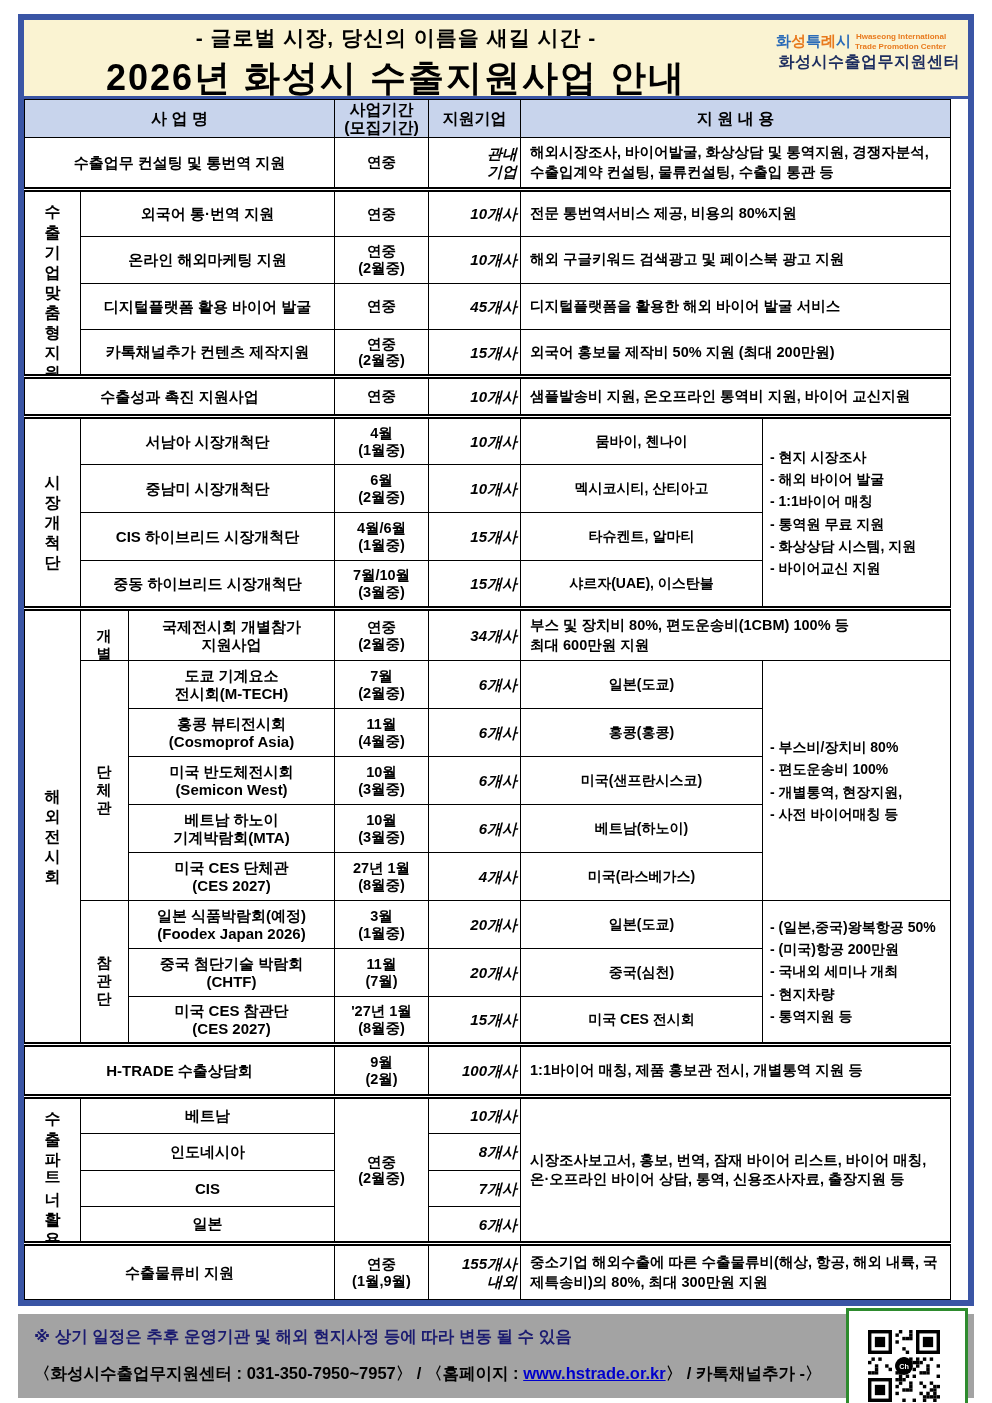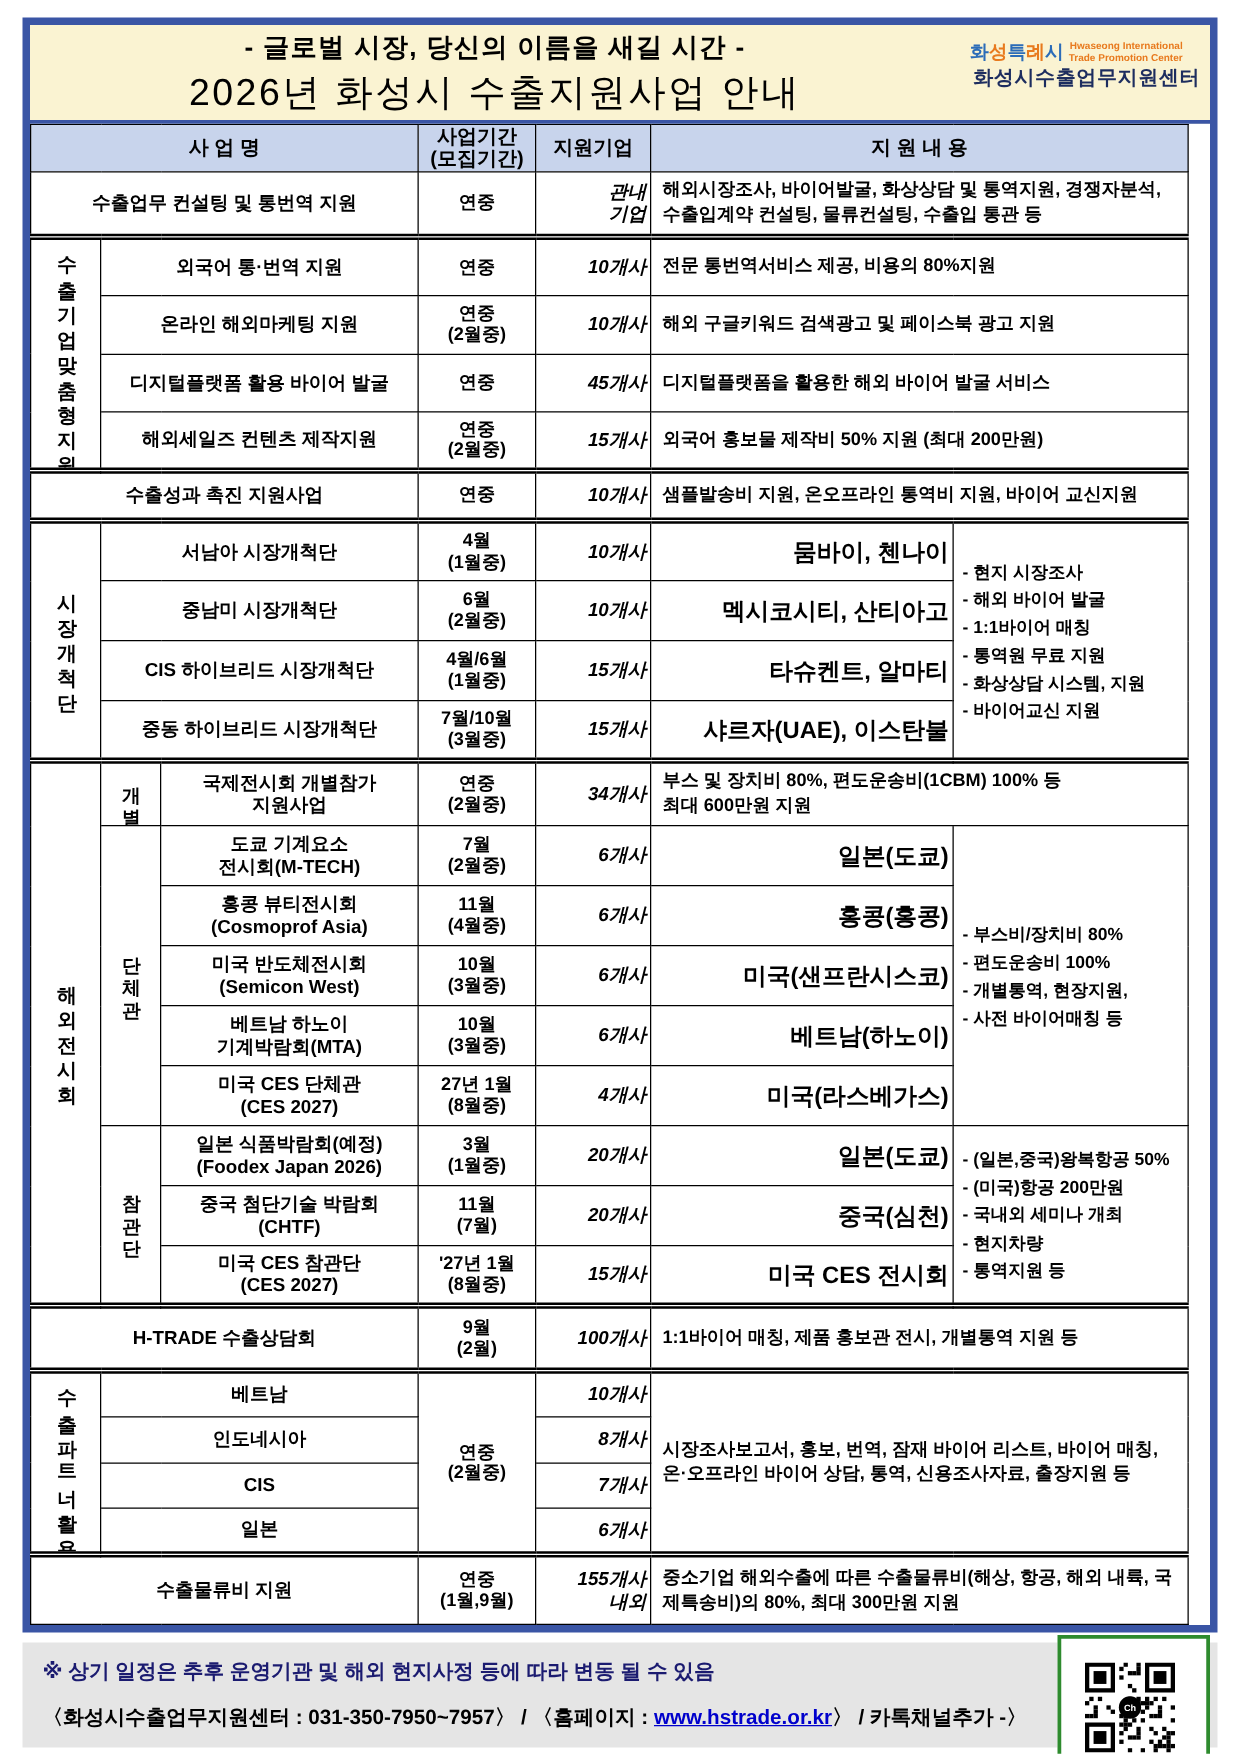--- a/index.html
+++ b/index.html
@@ -2,44 +2,44 @@
 <html lang="ko"><head>
 <meta charset="utf-8">
 <style>
   html,body{margin:0;padding:0;}
   body{width:992px;height:1403px;background:#ffffff;font-family:"Liberation Sans","DejaVu Sans",sans-serif;color:#000;}
   .frame{margin:14px 18px 0 18px;border:6px solid #3a55a5;background:#fff;}
   
   .banner{background:#faf3d2;border-bottom:3px solid #3a55a5;height:76px;position:relative;}
   .titles{position:absolute;left:0;right:200px;top:4px;text-align:center;}
   .tagline{font-size:21px;font-weight:700;letter-spacing:1px;}
-  .main-title{font-size:30px;font-weight:400;letter-spacing:2px;margin-top:2px;}
+  .main-title{font-size:36px;font-weight:700;letter-spacing:2px;margin-top:2px;}
   .logo{position:absolute;right:8px;top:12px;width:184px;text-align:right;}
   .logo-top{display:flex;align-items:center;gap:4px;}
   .logo-mark{font-size:15px;font-weight:800;letter-spacing:0;}
   .logo-eng{font-size:8px;color:#e87a1e;font-weight:700;line-height:1.15;white-space:pre-line;}
   .logo-name{font-size:16px;font-weight:800;color:#1d2d5f;letter-spacing:0.5px;margin-top:1px;}
   
   table{border-collapse:collapse;table-layout:fixed;width:926px;}
   td,th{border:1px solid #000;padding:1px 3px;vertical-align:middle;overflow:hidden;}
   th{background:#c8d4ec;font-size:16px;font-weight:800;text-align:center;white-space:pre-line;line-height:1.1;}
   tr.sec>td{border-top:5px double #000;}
   .vwrap{display:flex;justify-content:center;align-items:center;height:100%;}
   .v{writing-mode:vertical-rl;text-orientation:upright;display:inline-block;font-weight:800;font-size:16px;letter-spacing:4px;line-height:1;}
   .v.sub{font-size:15px;letter-spacing:3px;}
   .name{font-weight:700;text-align:center;font-size:15px;white-space:pre-line;line-height:1.2;}
   .per{font-weight:700;text-align:center;font-size:14.5px;white-space:pre-line;line-height:1.15;margin-top:36px;}
   .comp{font-weight:700;text-align:right;font-size:15px;white-space:pre-line;line-height:1.15;font-style:italic;}
   .cont{font-weight:700;text-align:left;font-size:14.5px;padding:2px 6px 2px 9px;line-height:1.35;white-space:pre-line;}
-  .dest{font-weight:700;text-align:right;font-size:19px;}
+  .dest{font-weight:700;text-align:center;font-size:14px;}
   .notes{font-weight:700;text-align:left;font-size:14px;white-space:pre-line;padding-left:7px;line-height:1.6;}
   tr.h36{height:36px;} tr.h52{height:52px;} tr.h44{height:44px;} tr.h40{height:40px;}
   tr.h48{height:48px;} tr.h35{height:35px;} tr.h56{height:56px;}
   
-  .footer{margin:8px 18px 0 18px;background:#e5e5e5;position:relative;height:84px;padding:12px 16px 0 16px;box-sizing:border-box;}
+  .footer{margin:8px 18px 0 18px;background:#a3a3a3;position:relative;height:84px;padding:12px 16px 0 16px;box-sizing:border-box;}
   .notice{color:#1b1b70;font-weight:700;font-size:16.5px;}
   .contact{font-weight:700;font-size:16.5px;margin-top:15px;color:#000;}
   .link{color:#0000cc;text-decoration:underline;font-weight:700;}
   .qr{position:absolute;right:6px;top:-6px;width:78px;height:78px;border:3px solid #2e8b2e;background:#fff;padding:19px;}
   .qr svg{display:block;}
 </style>
 </head>
 <body>
 
 <div class="frame">
@@ -103,21 +103,21 @@
       <td class="comp">10개사</td>
       <td colspan="2" class="cont">해외 구글키워드 검색광고 및 페이스북 광고 지원</td>
     </tr>
     <tr class="h44">
       <td colspan="2" class="name">디지털플랫폼 활용 바이어 발굴</td>
       <td class="per">연중</td>
       <td class="comp">45개사</td>
       <td colspan="2" class="cont">디지털플랫폼을 활용한 해외 바이어 발굴 서비스</td>
     </tr>
     <tr class="h44">
-      <td colspan="2" class="name">해외세일즈 컨텐츠 제작지원</td>
+      <td colspan="2" class="name">카톡채널추가 컨텐츠 제작지원</td>
       <td class="per">연중
 (2월중)</td>
       <td class="comp">15개사</td>
       <td colspan="2" class="cont">외국어 홍보물 제작비 50% 지원 (최대 200만원)</td>
     </tr>
 
     <tr class="h40 sec">
       <td colspan="3" class="name">수출성과 촉진 지원사업</td>
       <td class="per">연중</td>
       <td class="comp">10개사</td>

